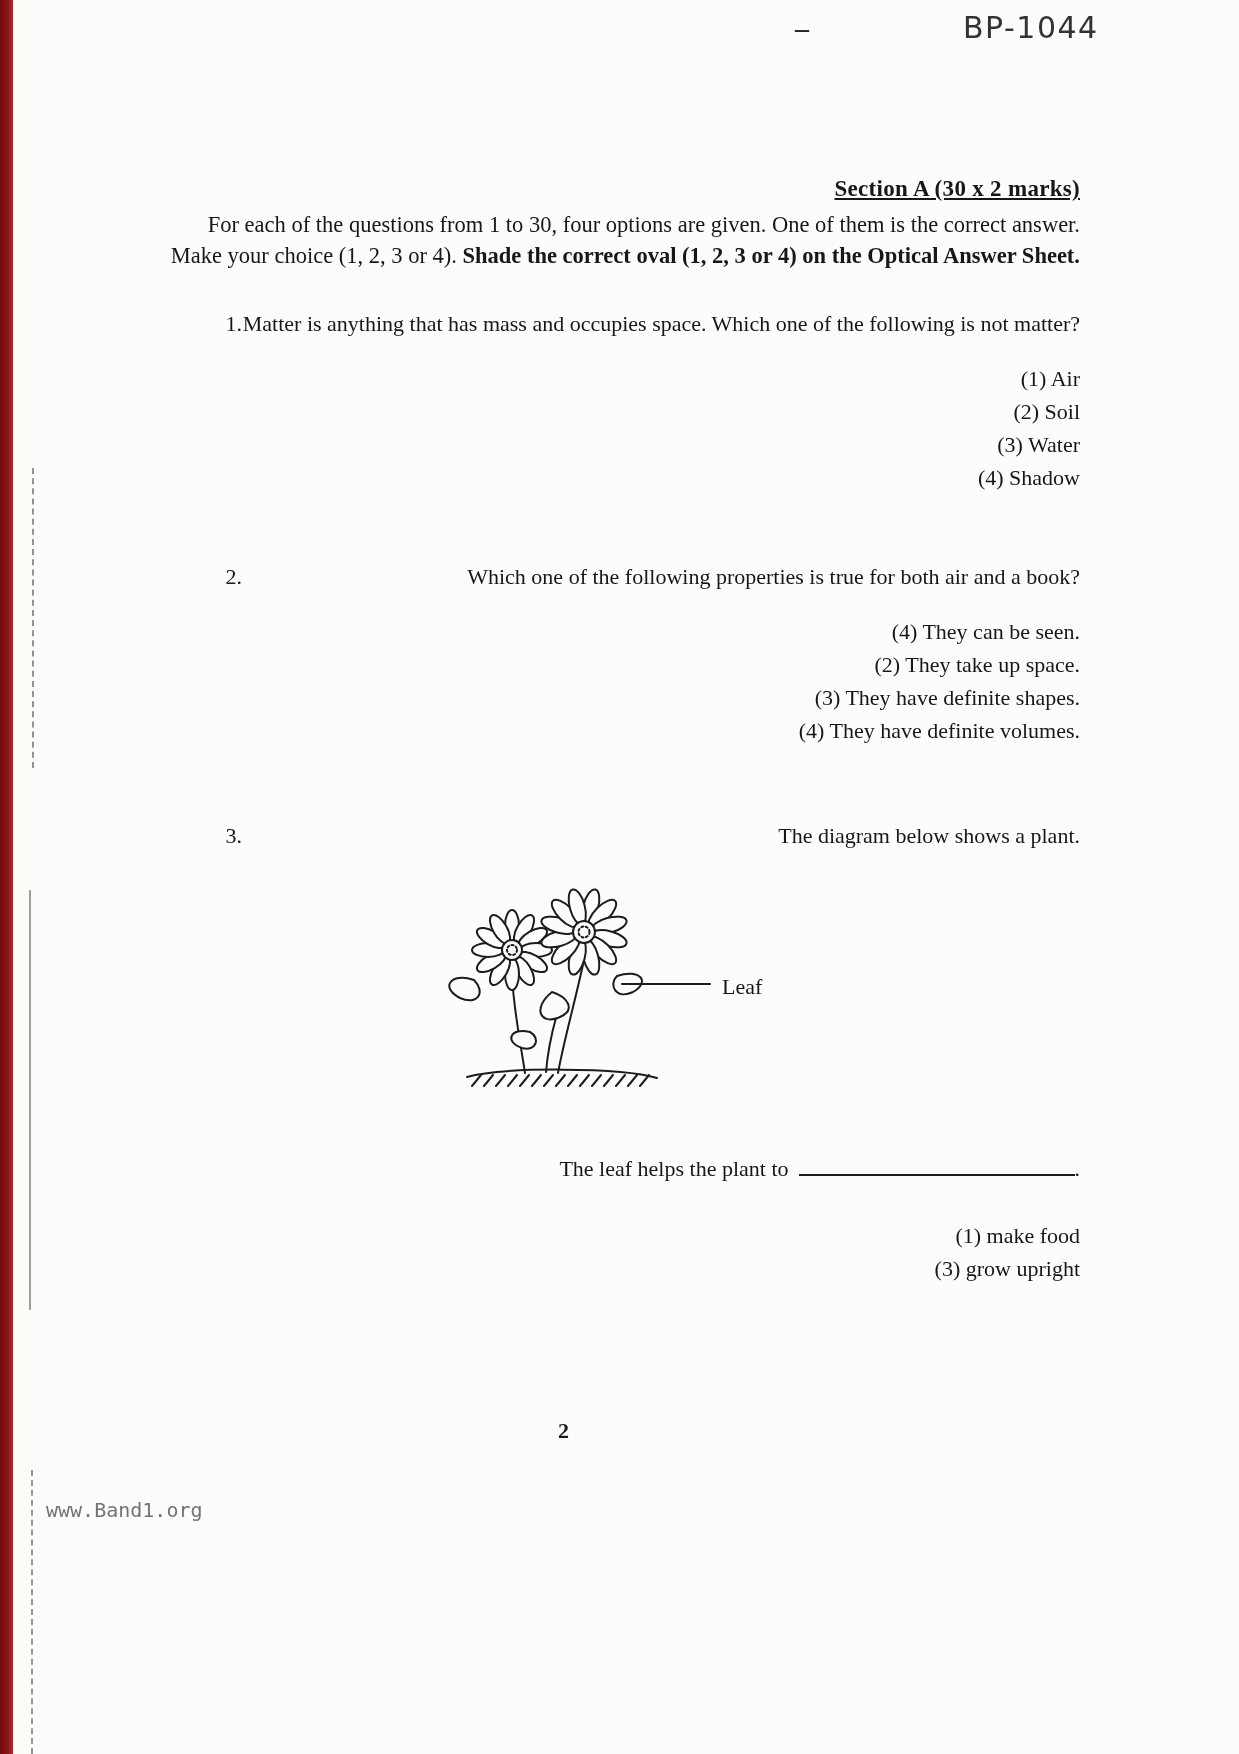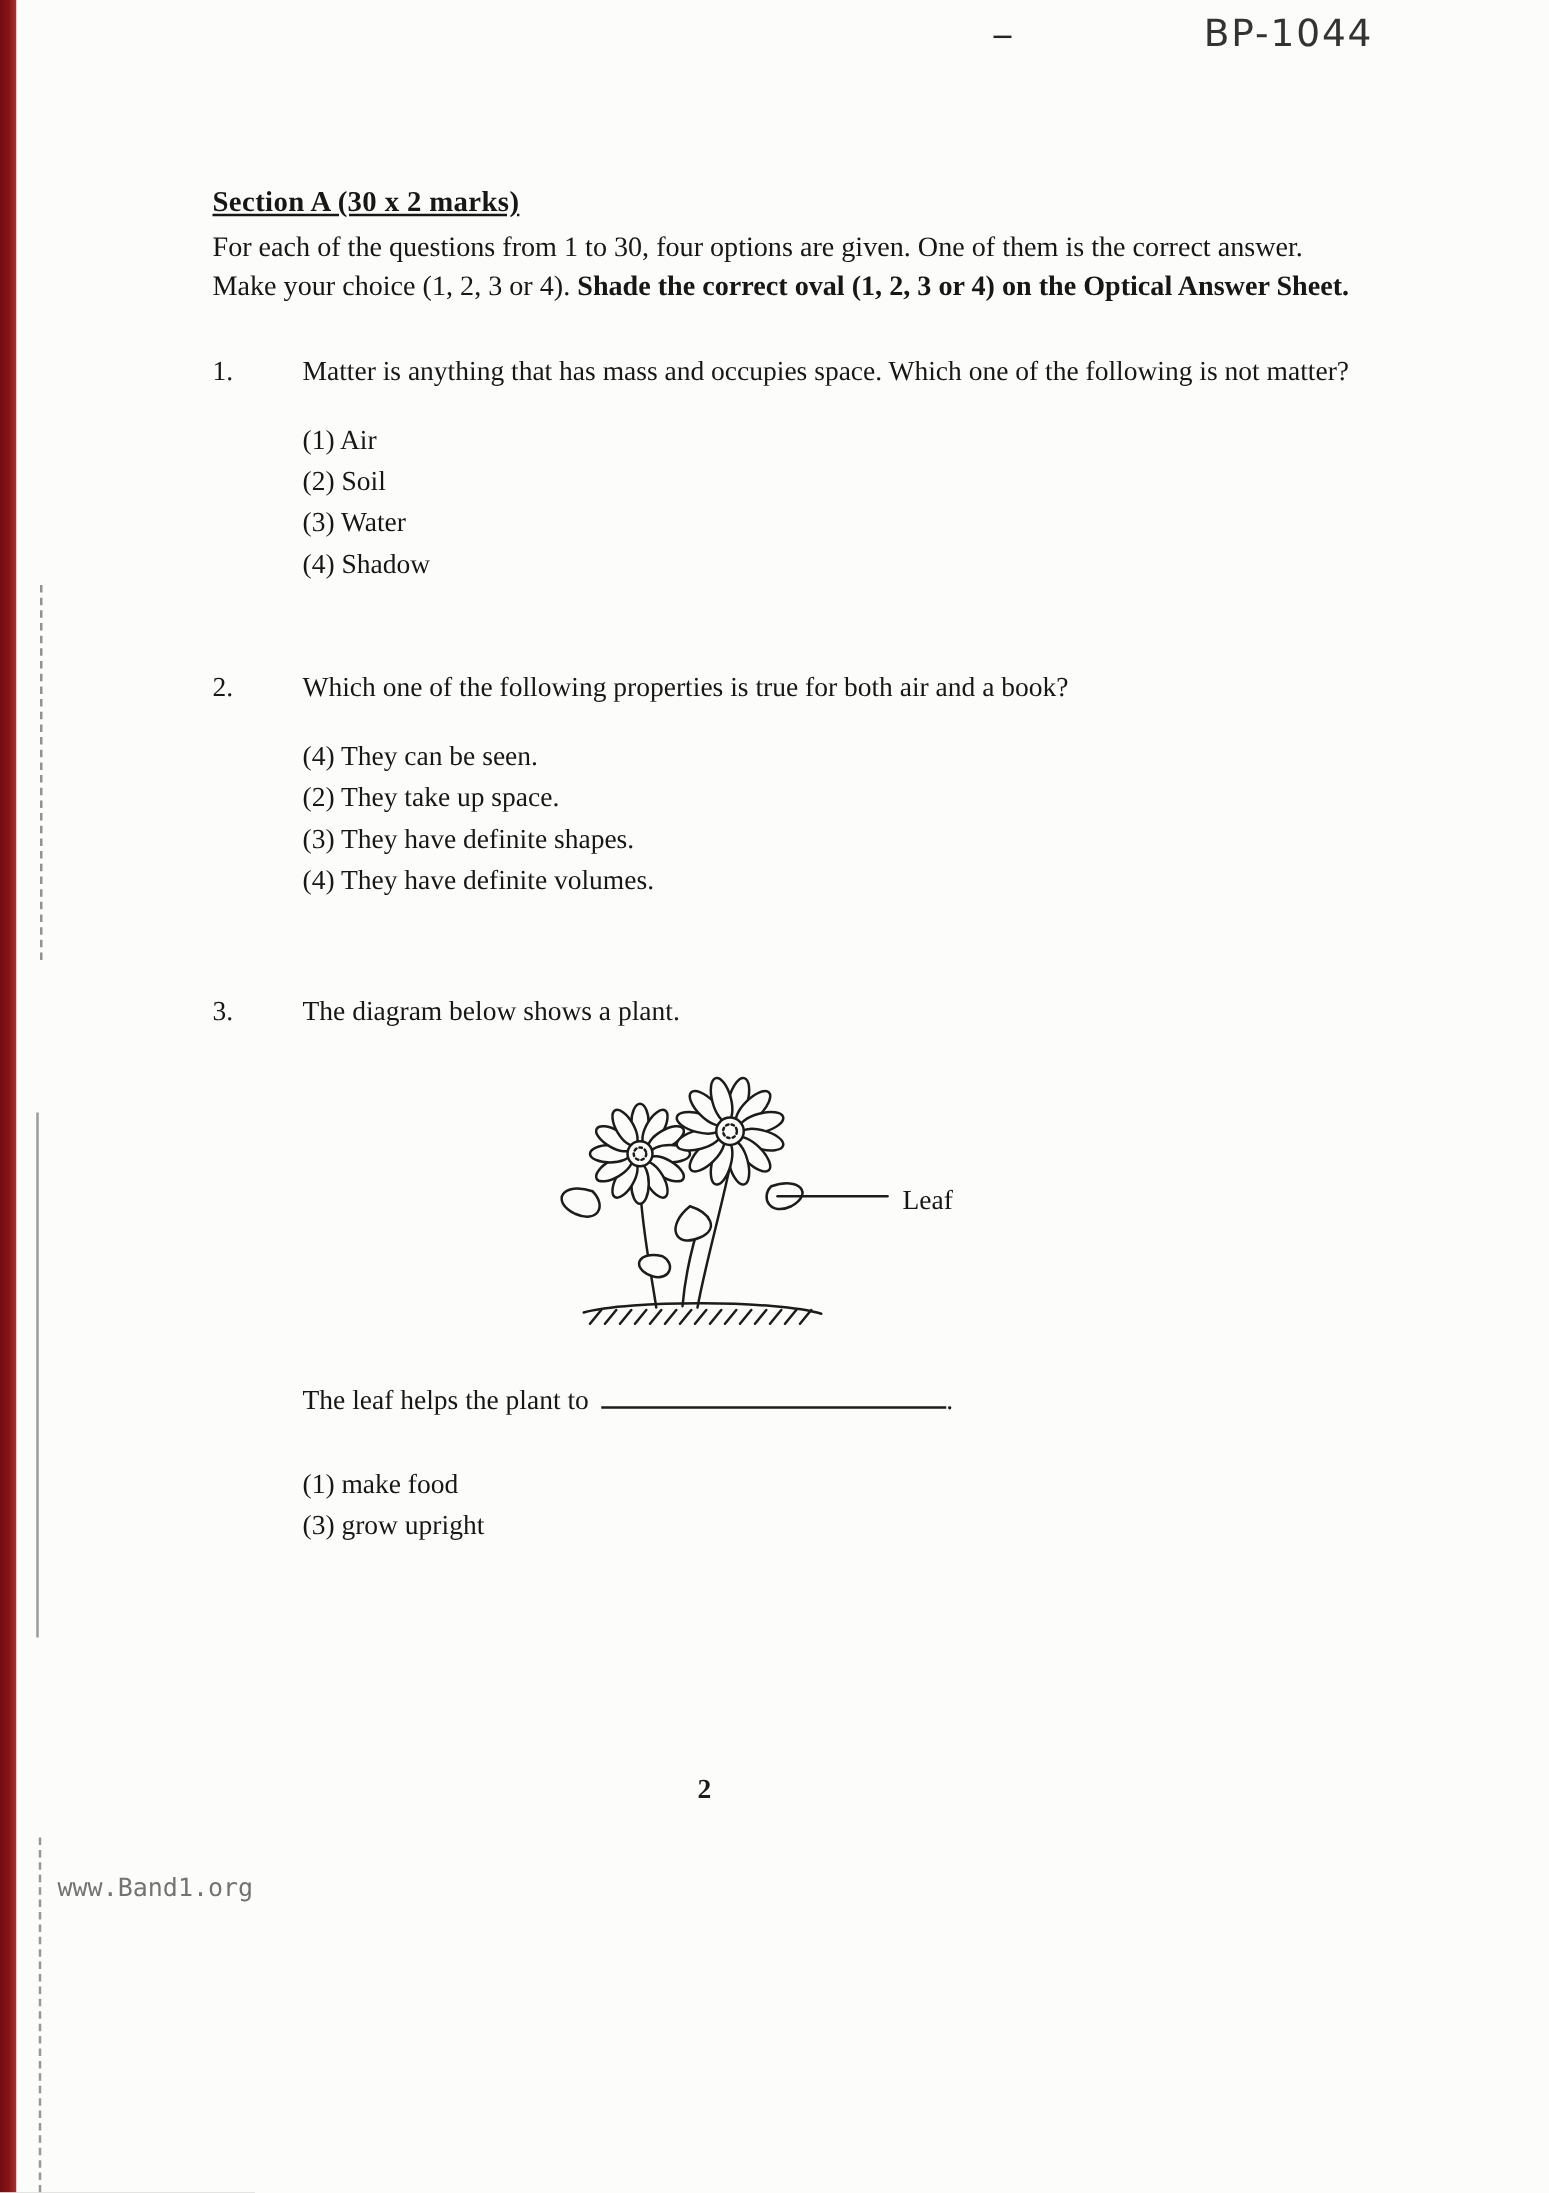--- a/index.html
+++ b/index.html
@@ -27,21 +27,21 @@
     position:absolute; left:795px; top:12px;
     font-size:28px; font-weight:bold; color:#242424;
   }
   .doc-code {
     position:absolute; left:963px; top:10px;
     font-family:"DejaVu Sans", sans-serif;
     font-size:30px; color:#333; letter-spacing:1.5px;
   }
 
   .content {
-    position:absolute; left:170px; top:149px; width:910px;
+    position:absolute; left:170px; top:176px; width:910px;text-align:right;
   }
   .section-heading {
     font-size:23px; font-weight:bold; text-decoration:underline;
     margin-bottom:7px; letter-spacing:.3px;
   }
   .instructions { font-size:22.5px; line-height:31px; }
   .instructions .bold { font-weight:bold; }
 
   .q { display:flex; }
   .q1 { margin-top:36px; }
@@ -49,21 +49,21 @@
   .q3 { margin-top:72px; }
   .q-num { width:72px; flex:none; font-size:22px; line-height:33px; }
   .q-body { flex:1; font-size:22px; line-height:33px; }
   .opts { margin-top:22px; }
   .opt { line-height:33px; }
 
   .figure { position:relative; width:300px; height:228px; margin:28px 0 0 170px; }
   .figure svg { display:block; }
   .leaf-label { position:absolute; left:310px; top:90px; font-size:22px; white-space:nowrap; }
 
-  .fill-line { margin-top:22px; font-size:22px; }
+  .fill-line { margin-top:44px; font-size:22px; }
   .blank {
     display:inline-block; width:276px; height:20px;
     border-bottom:2px solid #1d1d1d; margin-left:10px;
   }
   .q3 .opts { margin-top:34px; }
 
   .page-number {
     position:absolute; left:558px; top:1418px;
     font-size:22px; font-weight:bold; color:#1c1c1c;
   }

